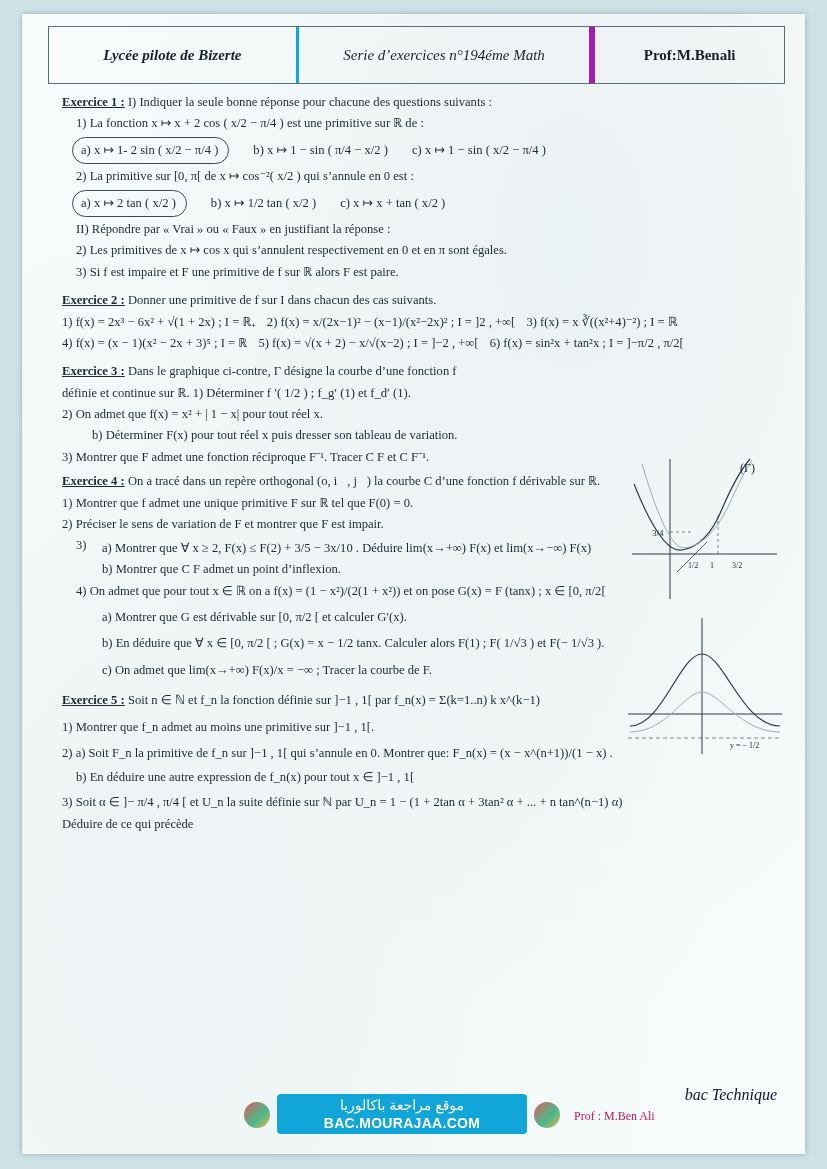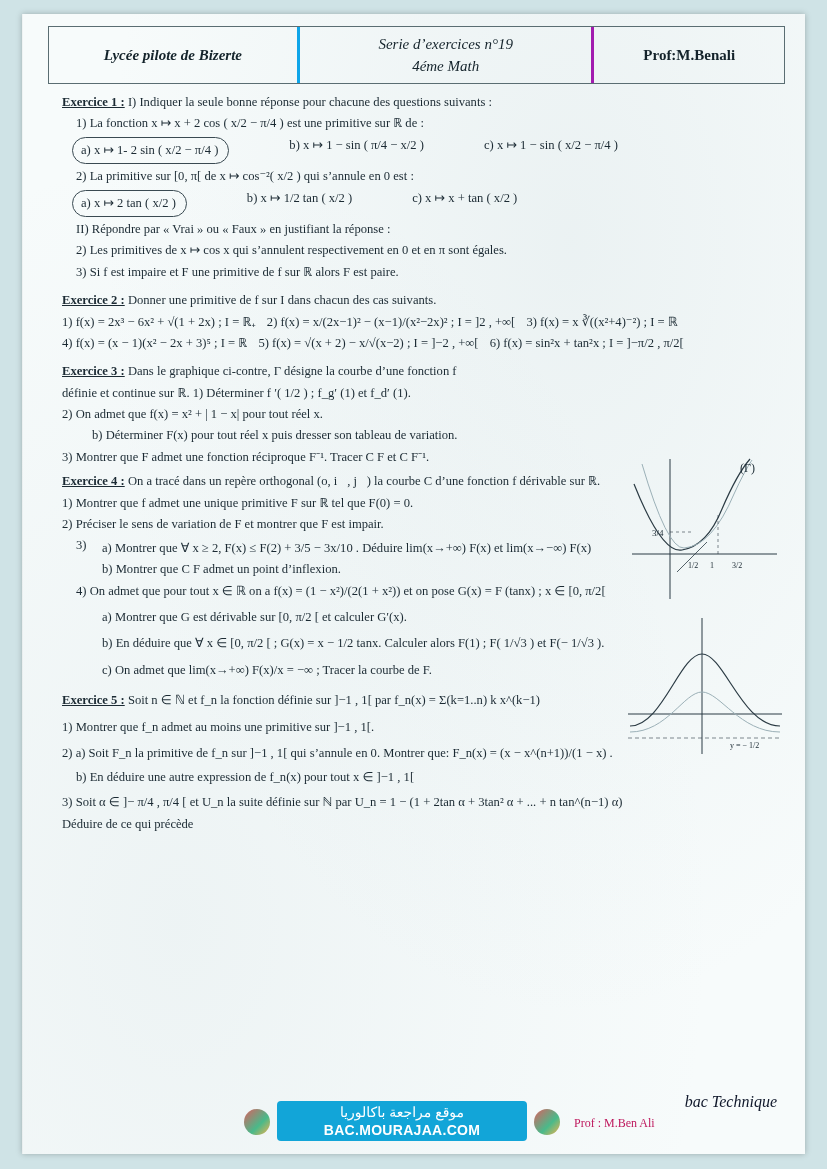--- a/index.html
+++ b/index.html
@@ -31,50 +31,50 @@
     position:absolute;left:26px;top:12px;width:735px;height:56px;
     border:1px solid #5a6d72;
     display:flex;
   }
   .hdr > div{
     display:flex;align-items:center;justify-content:center;
     font-family:"Liberation Serif", serif;
     color:#14232b;
   }
   .hdr .c1{width:34%;border-right:3px solid #0ea5e9;font-size:15px;font-weight:bold;font-style:italic;}
-  .hdr .c2{width:40%;border-right:3px solid #a21caf;flex-direction:column;font-size:15px;font-style:italic;line-height:1.5;}
+  .hdr .c2{width:40%;border-right:6px solid #a21caf;font-size:15px;font-style:italic;line-height:1.5;}
   .hdr .c3{width:26%;font-size:15px;font-weight:bold;}
 
   .body{
     position:absolute;left:40px;top:78px;width:712px;
     font-family:"Liberation Serif", serif;
     color:#1b2a33;
     font-size:12.6px;
     line-height:1.62;
   }
   .ex-title{font-weight:bold;text-decoration:underline;}
   .line{margin:0 0 1px 0;white-space:normal;}
   .indent1{padding-left:14px;}
   .indent2{padding-left:30px;}
   .boxed{
     display:inline-block;border:1px solid #3a4a52;border-radius:14px;
     padding:2px 10px 3px 8px;margin:2px 0;
   }
-  .choices{display:flex;gap:60px;align-items:flex-start;flex-wrap:wrap;padding-left:10px;}
+  .choices{display:flex;gap:24px;align-items:center;flex-wrap:wrap;padding-left:10px;}
   .sp{display:inline-block;width:8px;}
 
   
   .graph1{
     position:absolute;left:600px;top:440px;width:160px;height:150px;
   }
   .graph2{
     position:absolute;left:600px;top:600px;width:165px;height:150px;
   }
   .footer{
-    position:absolute;left:0;bottom:5px;width:783px;height:52px;
+    position:absolute;left:0;bottom:12px;width:783px;height:52px;
   }
   .fbanner{
     position:absolute;left:255px;bottom:8px;width:250px;height:40px;
     background:#12a5d8;border-radius:4px;color:#fff;text-align:center;
     font-family:"Liberation Sans", sans-serif;
   }
   .fbanner .ar{font-size:14px;line-height:19px;padding-top:2px;}
   .fbanner .url{font-size:14px;font-weight:bold;letter-spacing:0.3px;}
   .fprof{
     position:absolute;left:552px;bottom:18px;font-size:12px;color:#be185d;

